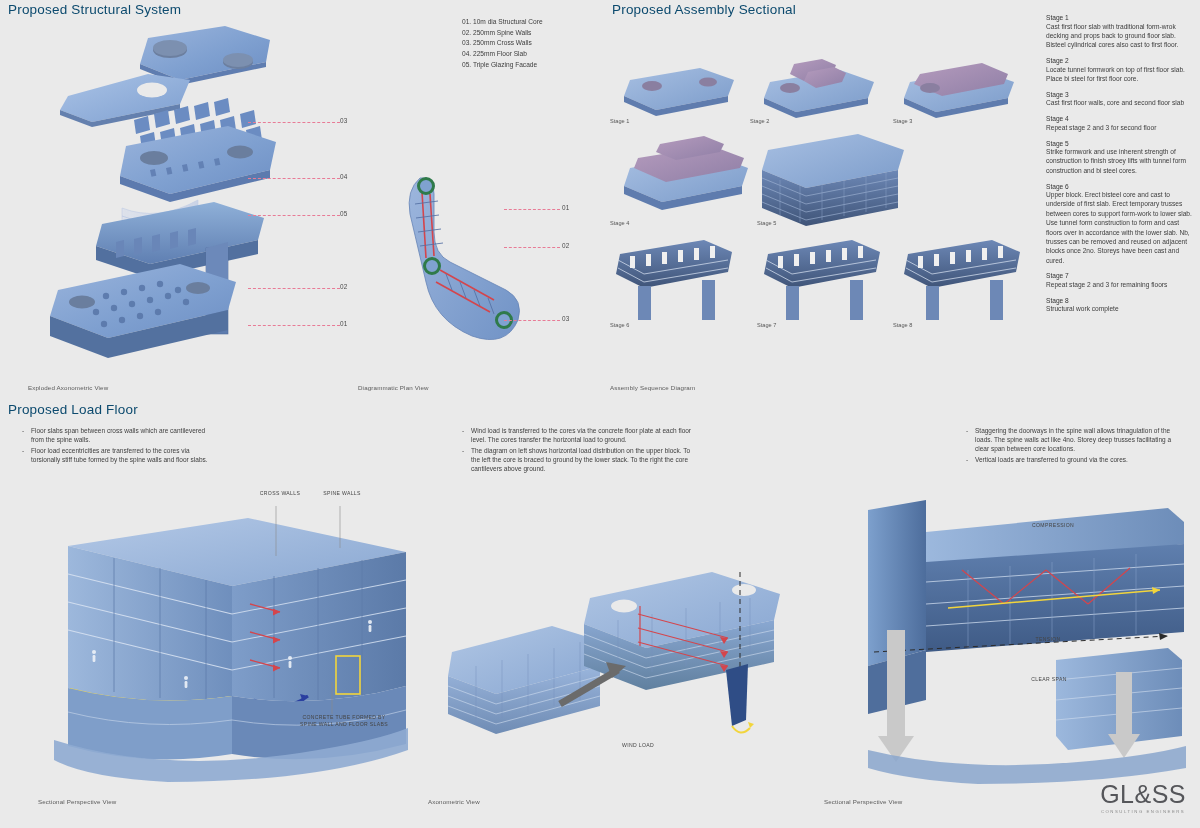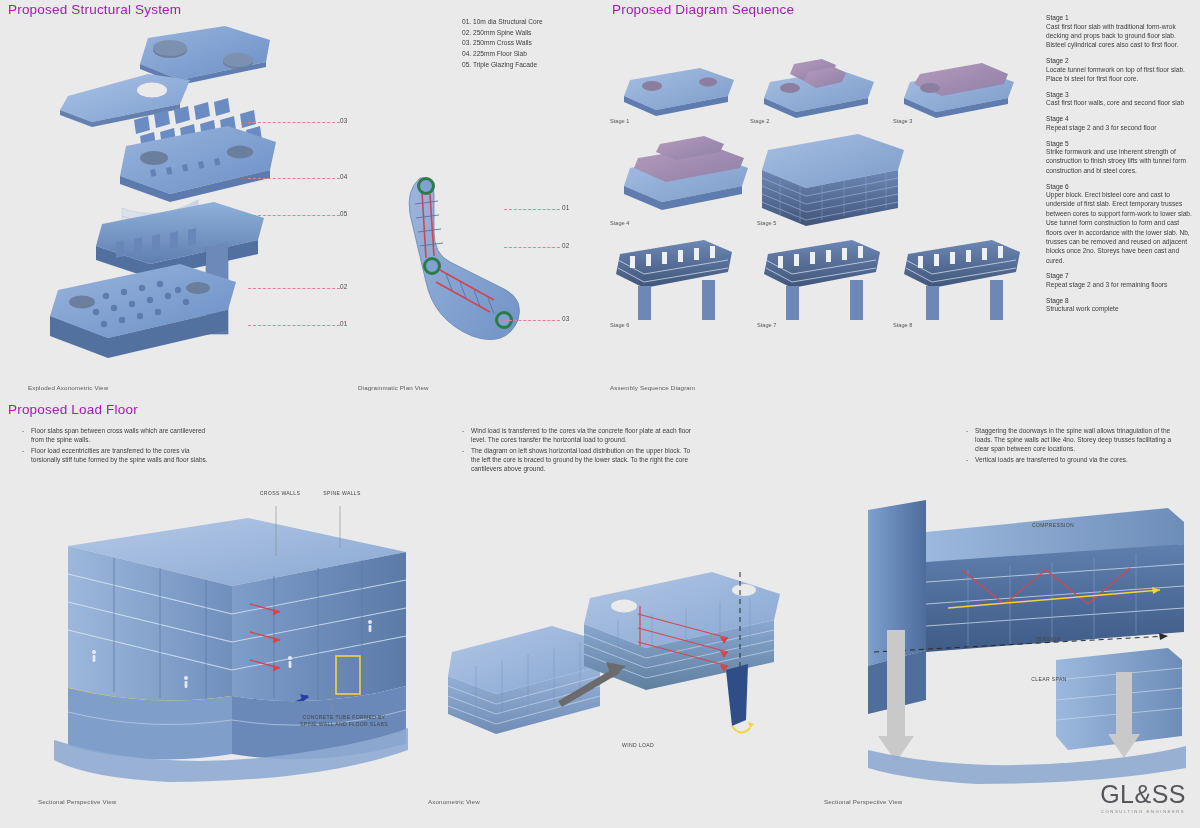--- a/index.html
+++ b/index.html
@@ -13,21 +13,21 @@
     overflow:hidden;
     -webkit-font-smoothing:antialiased;
   }
   .board{position:absolute;left:0;top:0;width:1200px;height:828px;}
 
   
   .section-title{
     position:absolute;
     font-size:13.5px;
     font-weight:400;
-    color:#a21caf;
+    color:#0c4a6e;
     letter-spacing:.2px;
     white-space:nowrap;
   }
 
   
   .caption{
     position:absolute;
     font-size:6.2px;
     color:#5a5a5a;
     letter-spacing:.15px;
@@ -88,21 +88,21 @@
   .fig{position:absolute;}
   svg{display:block;overflow:visible;}
 </style>
 </head>
 <body>
 
 <div class="board">
 
   <div class="section-title" style="left:8px;top:2px;">Proposed Structural System</div>
 
-  <div class="section-title" style="left:612px;top:2px;">Proposed Diagram Sequence</div>
+  <div class="section-title" style="left:612px;top:2px;">Proposed Assembly Sectional</div>
 
   <div class="section-title" style="left:8px;top:402px;">Proposed Load Floor</div>
 
   <div class="legend">
     <div class="li">01. 10m dia Structural Core</div>
     <div class="li">02. 250mm Spine Walls</div>
     <div class="li">03. 250mm Cross Walls</div>
     <div class="li">04. 225mm Floor Slab</div>
     <div class="li">05. Triple Glazing Facade</div>
   </div>

